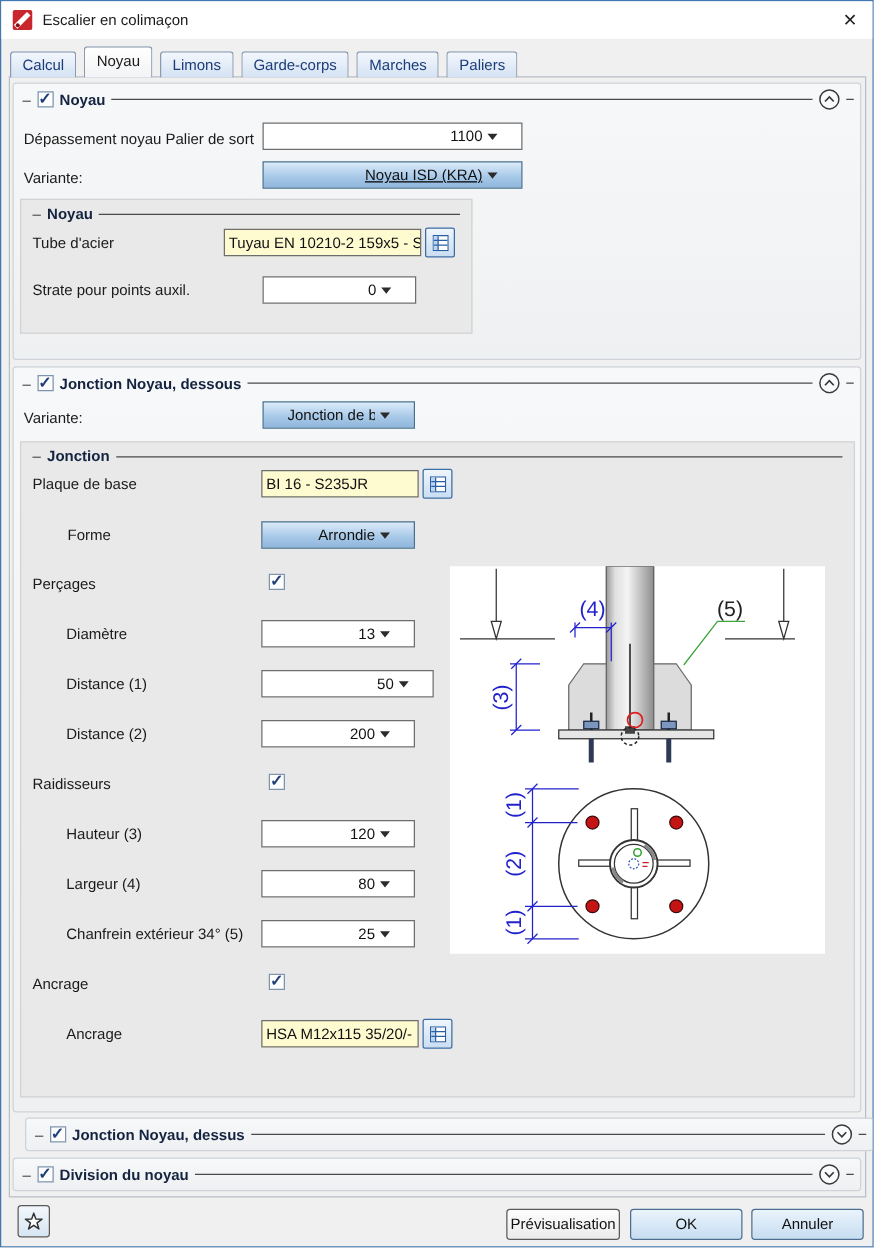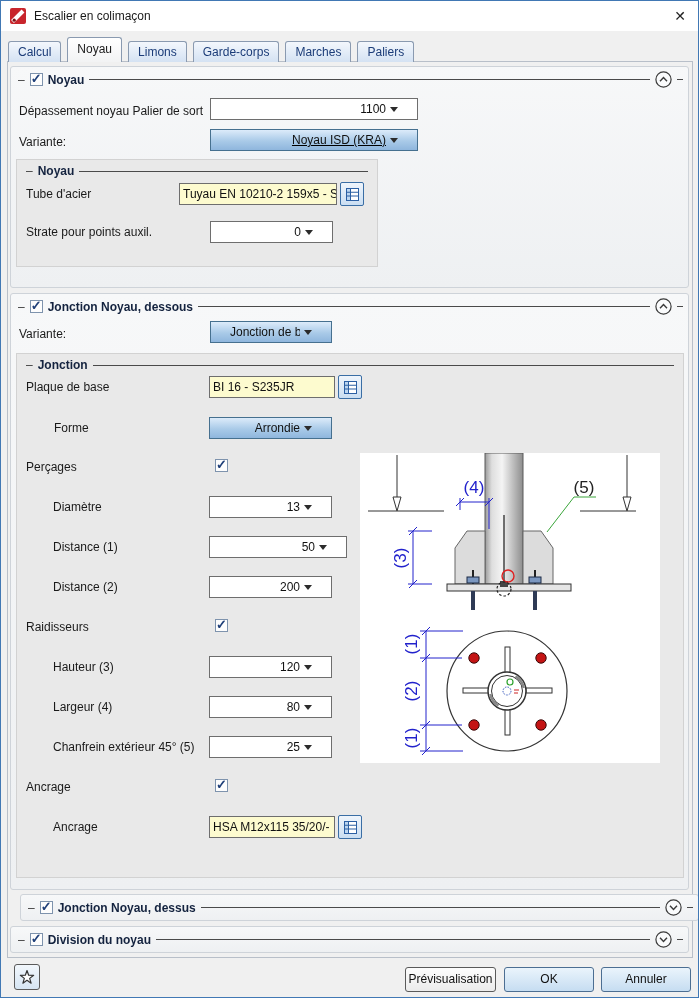--- a/index.html
+++ b/index.html
@@ -205,21 +205,21 @@
         <span class="txt">120</span>
         <span class="arr"></span>
       </div>
 
       <span class="lbl" style="left:36px;top:342px;">Largeur (4)</span>
       <div class="combo" style="left:192px;top:342px;width:123px;">
         <span class="txt">80</span>
         <span class="arr"></span>
       </div>
 
-      <span class="lbl" style="left:36px;top:382px;">Chanfrein extérieur 45° (5)</span>
+      <span class="lbl" style="left:36px;top:382px;">Chanfrein extérieur 34° (5)</span>
       <div class="combo" style="left:192px;top:382px;width:123px;">
         <span class="txt">25</span>
         <span class="arr"></span>
       </div>
 
       <span class="lbl" style="left:9px;top:422px;">Ancrage</span>
       <span class="chk checked abs" style="left:198px;top:425px;"></span>
 
       <span class="lbl" style="left:36px;top:462px;">Ancrage</span>
       <div class="yfield" style="left:192px;top:462px;width:126px;">HSA M12x115 35/20/-</div>

